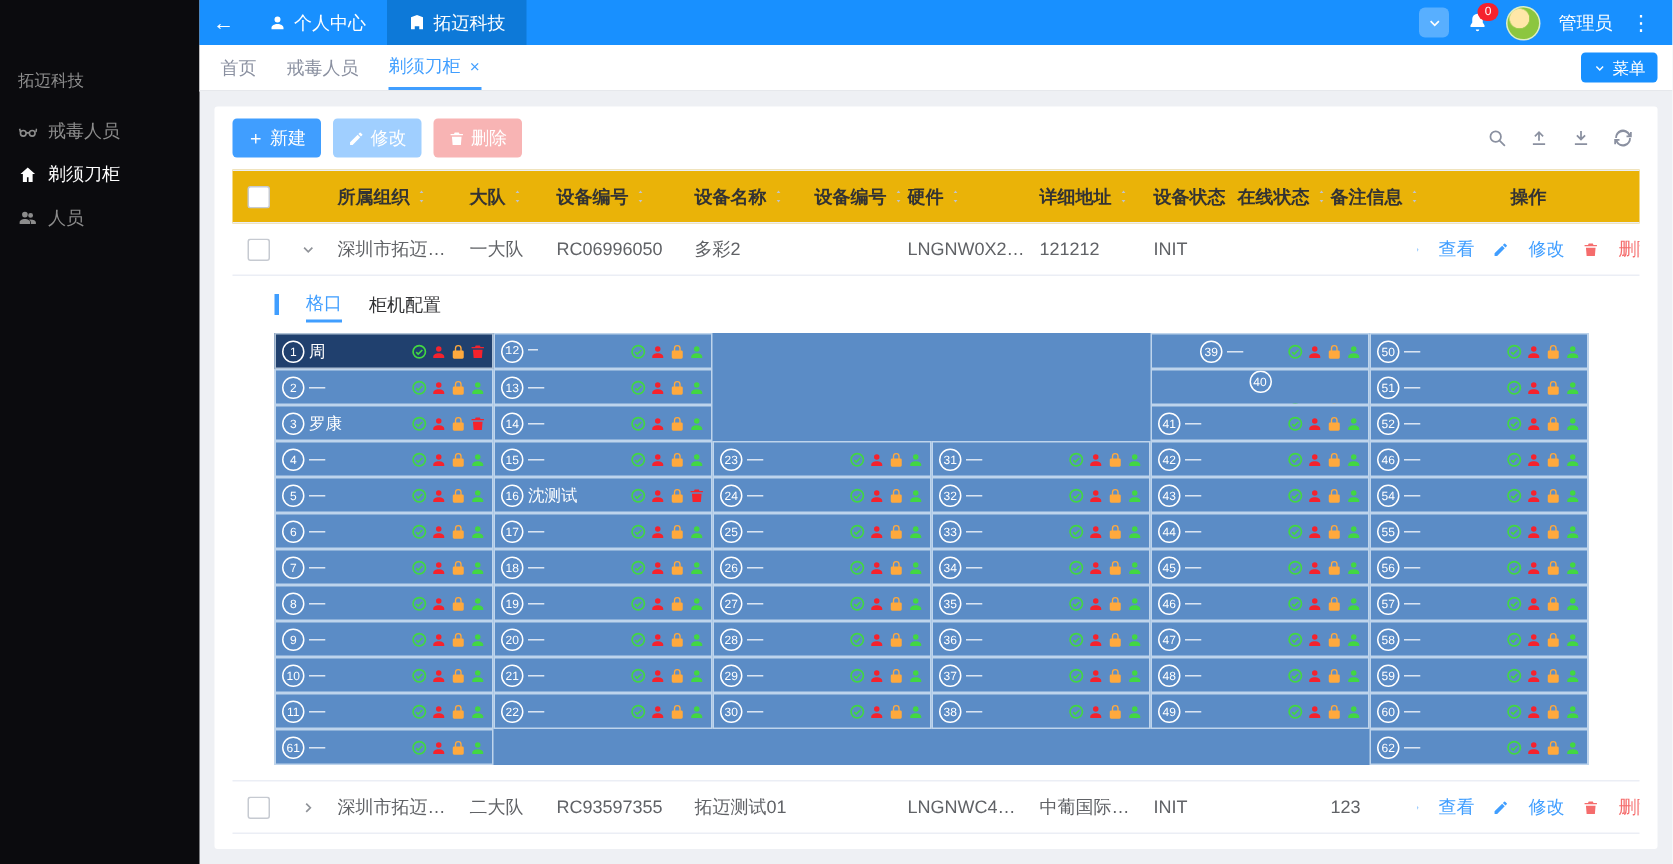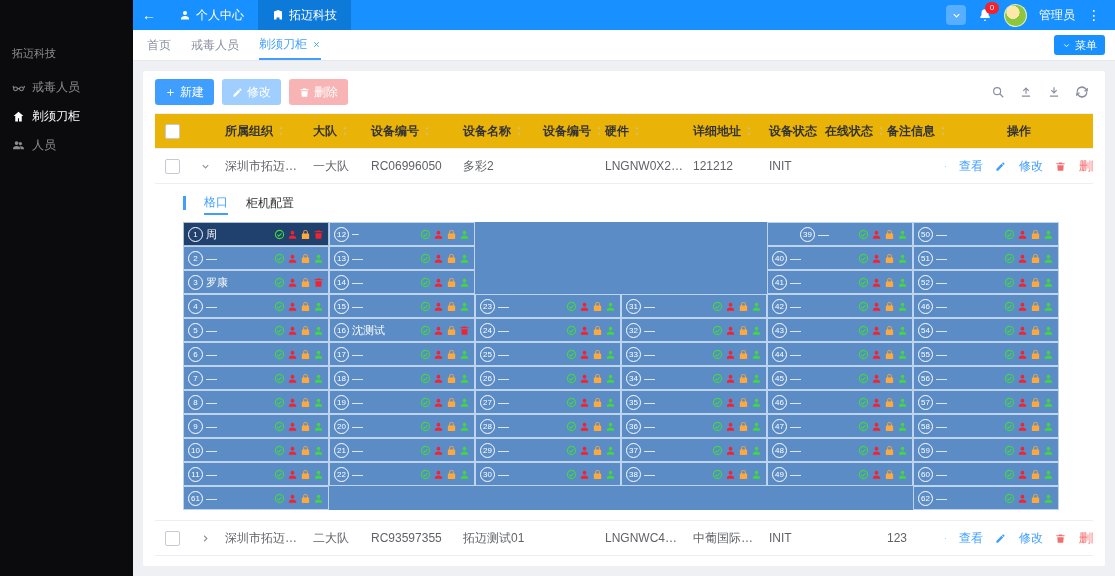--- a/index.html
+++ b/index.html
@@ -1208,21 +1208,21 @@
                     <use href="#i-person"></use>
                   </svg>
                   <svg class="gi ic-orange" viewBox="0 0 24 24">
                     <use href="#i-lock"></use>
                   </svg>
                   <svg class="gi ic-green" viewBox="0 0 24 24">
                     <use href="#i-person"></use>
                   </svg>
                 </span>
               </div>
-              <div class="gcell" style="grid-area: 2 / 5;">
+              <div class="gcell" style="grid-area: 2 / 5; flex-direction: column;">
                 <span class="gnum">40</span>
                 <span class="gname">—</span>
                 <span class="gicons">
                   <svg class="gi ic-green" viewBox="0 0 24 24">
                     <use href="#i-check-circle"></use>
                   </svg>
                   <svg class="gi ic-red" viewBox="0 0 24 24">
                     <use href="#i-person"></use>
                   </svg>
                   <svg class="gi ic-orange" viewBox="0 0 24 24">

